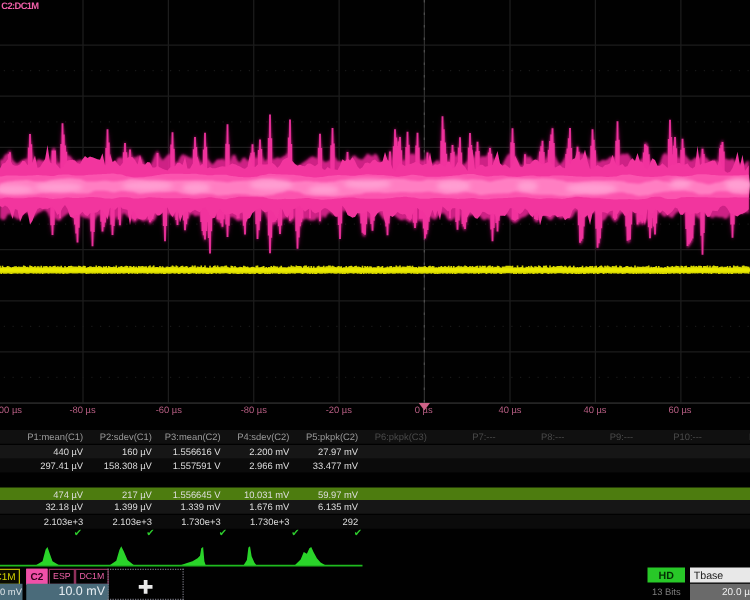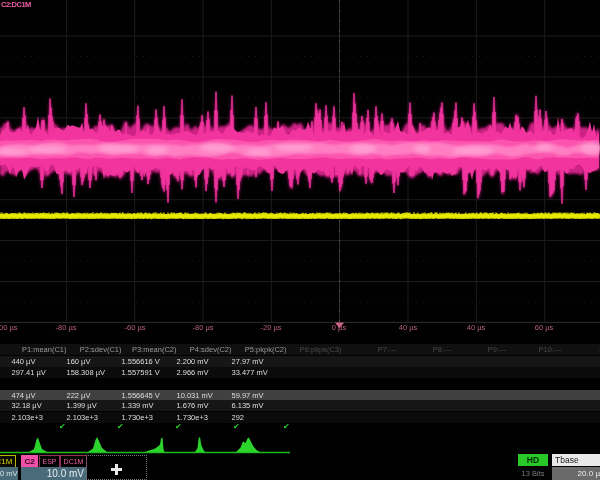--- a/index.html
+++ b/index.html
@@ -2,21 +2,21 @@
 <html><head><meta charset="utf-8">
 <style>
 html,body{margin:0;padding:0;background:#000;width:600px;height:480px;overflow:hidden}
 #scr{position:relative;width:600px;height:480px;background:#010101;font-family:"Liberation Sans",sans-serif;overflow:hidden}
 #svg1{position:absolute;left:0;top:0}
 .tlab{position:absolute;top:323px;width:70px;text-align:center;font-size:7.5px;color:#b85f84}
 .trow{position:absolute;left:0;width:600px;height:11.2px}
 .thead{height:10.5px;background:#101010}
 .hc{position:absolute;top:1px;text-align:right;font-size:7.5px;color:#9a9a9a}
 .hc.dim{color:#4a4a4a}
-.vc{position:absolute;top:1.2px;text-align:left;font-size:7.5px;color:#dedede}
+.vc{position:absolute;top:1.2px;text-align:right;font-size:7.5px;color:#dedede}
 .chk{font-size:8px;fill:#2ecc2e}
 .toplab{position:absolute;left:1px;top:0px;font-size:7.5px;font-weight:bold;color:#f060a8;letter-spacing:-0.5px}
 .chip{position:absolute;font-size:8px;line-height:11px;height:11px;text-align:center}
 </style></head>
 <body>
 <div id="scr">
 <svg id="svg1" width="600" height="480" viewBox="0 0 600 480">
 <defs>
  <filter id="fz3" x="-10%" y="-10%" width="120%" height="120%">
           <feGaussianBlur stdDeviation="2.2"></feGaussianBlur>
@@ -132,23 +132,23 @@
       <div class="vc" style="left:176.5px;width:55px">2.200 mV</div>
       <div class="vc" style="left:231.5px;width:55px">27.97 mV</div>
     </div>
 <div class="trow" style="top:366.7px;background:#0b0b0b">
       <div class="vc" style="left:11.5px;width:55px">297.41 µV</div>
       <div class="vc" style="left:66.5px;width:55px">158.308 µV</div>
       <div class="vc" style="left:121.5px;width:55px">1.557591 V</div>
       <div class="vc" style="left:176.5px;width:55px">2.966 mV</div>
       <div class="vc" style="left:231.5px;width:55px">33.477 mV</div>
     </div>
-<div class="trow" style="top:390px;background:#404040">
+<div class="trow" style="top:390px;background:#4d7c0f">
       <div class="vc" style="left:11.5px;width:55px">474 µV</div>
-      <div class="vc" style="left:66.5px;width:55px">222 µV</div>
+      <div class="vc" style="left:66.5px;width:55px">217 µV</div>
       <div class="vc" style="left:121.5px;width:55px">1.556645 V</div>
       <div class="vc" style="left:176.5px;width:55px">10.031 mV</div>
       <div class="vc" style="left:231.5px;width:55px">59.97 mV</div>
     </div>
 <div class="trow" style="top:400.3px;background:#161616">
       <div class="vc" style="left:11.5px;width:55px">32.18 µV</div>
       <div class="vc" style="left:66.5px;width:55px">1.399 µV</div>
       <div class="vc" style="left:121.5px;width:55px">1.339 mV</div>
       <div class="vc" style="left:176.5px;width:55px">1.676 mV</div>
       <div class="vc" style="left:231.5px;width:55px">6.135 mV</div>

